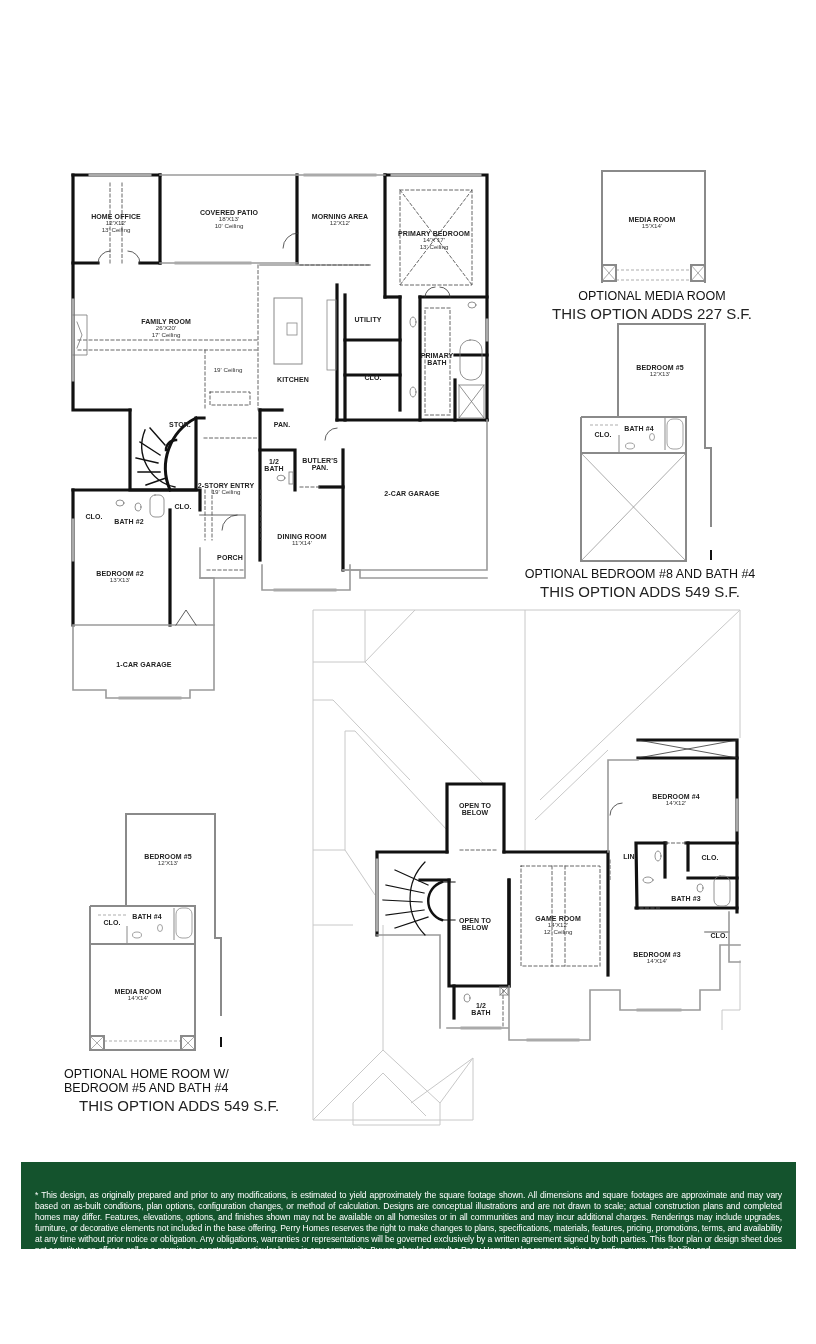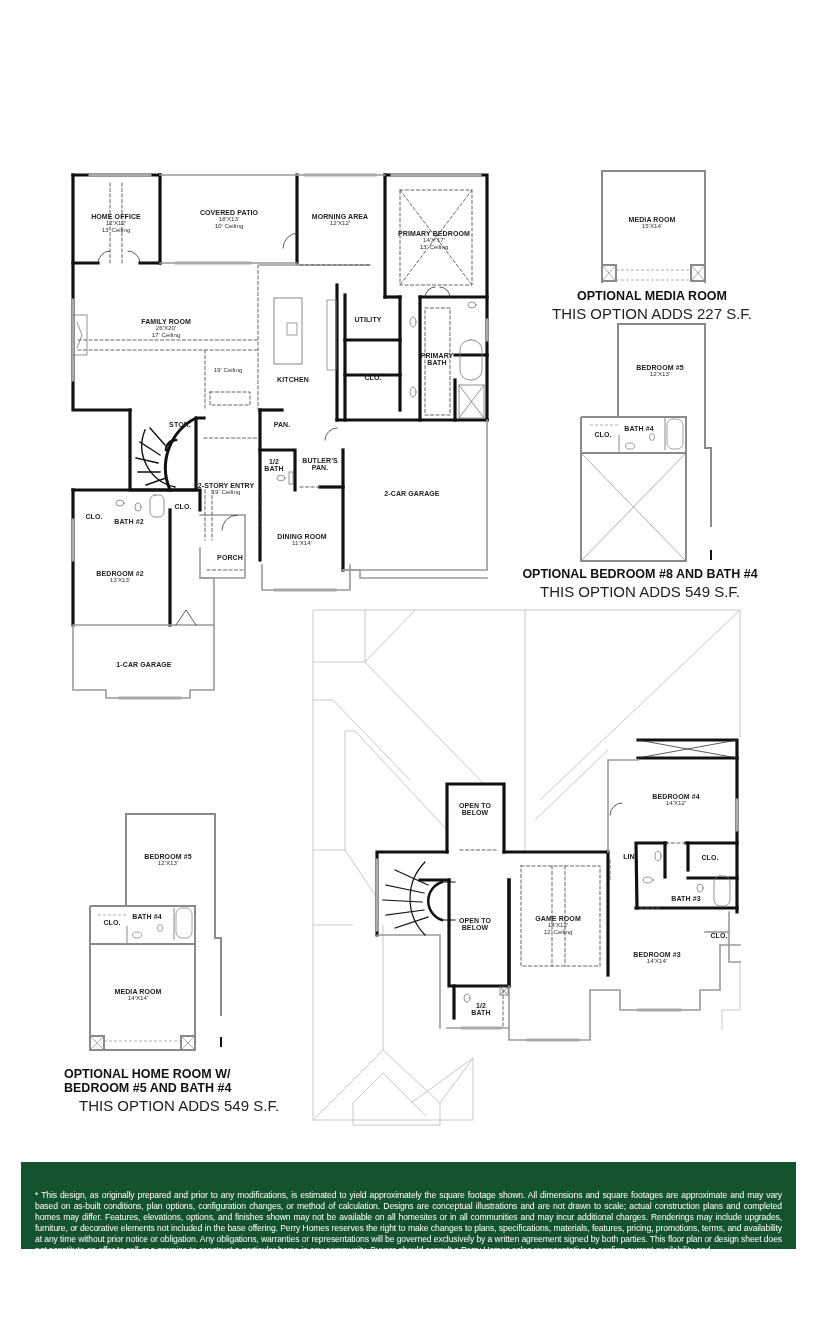--- a/index.html
+++ b/index.html
@@ -2,21 +2,21 @@
 <html><head>
 <meta charset="utf-8">
 <style>
   html, body { margin: 0; padding: 0; background: #ffffff; }
   body { width: 816px; height: 1344px; position: relative; overflow: hidden; font-family: "Liberation Sans", sans-serif; }
   #plan { position: absolute; left: 0; top: 0; width: 816px; height: 1344px; }
   .lbl { position: absolute; font-family: "Liberation Sans", sans-serif; font-weight: bold; color: #222; text-align: center; line-height: 1.05; white-space: nowrap; transform: translateX(-50%); }
   .lbl .n { font-size: 7px; display: block; letter-spacing: 0.1px; }
   .lbl .d { font-size: 6.2px; font-weight: normal; display: block; color: #333; }
   .opt-title { position: absolute; font-family: "Liberation Sans", sans-serif; color: #111; white-space: nowrap; text-align: center; transform: translateX(-50%); }
-  .opt-title .t { font-size: 12.5px; display: block; line-height: 1.1; font-weight: bold; }
+  .opt-title .t { font-size: 12.5px; display: block; line-height: 1.1; }
   .opt-title .s { font-size: 15px; display: block; color: #222; margin-top: 1px; }
   .opt-title.left { transform: none; text-align: left; }
   .disclaimer { position: absolute; left: 21px; top: 1162px; width: 775px; height: 87px; background: #14532d; color: #fff; overflow: hidden; box-sizing: border-box; padding: 28px 14px 0 14px; }
   .disclaimer p { margin: 0; font-family: "Liberation Sans", sans-serif; font-size: 8.6px; line-height: 10.9px; text-align: justify; letter-spacing: -0.12px; }
 </style>
 </head>
 <body>
 
 <svg id="plan" viewBox="0 0 816 1344" xmlns="http://www.w3.org/2000/svg">
 

